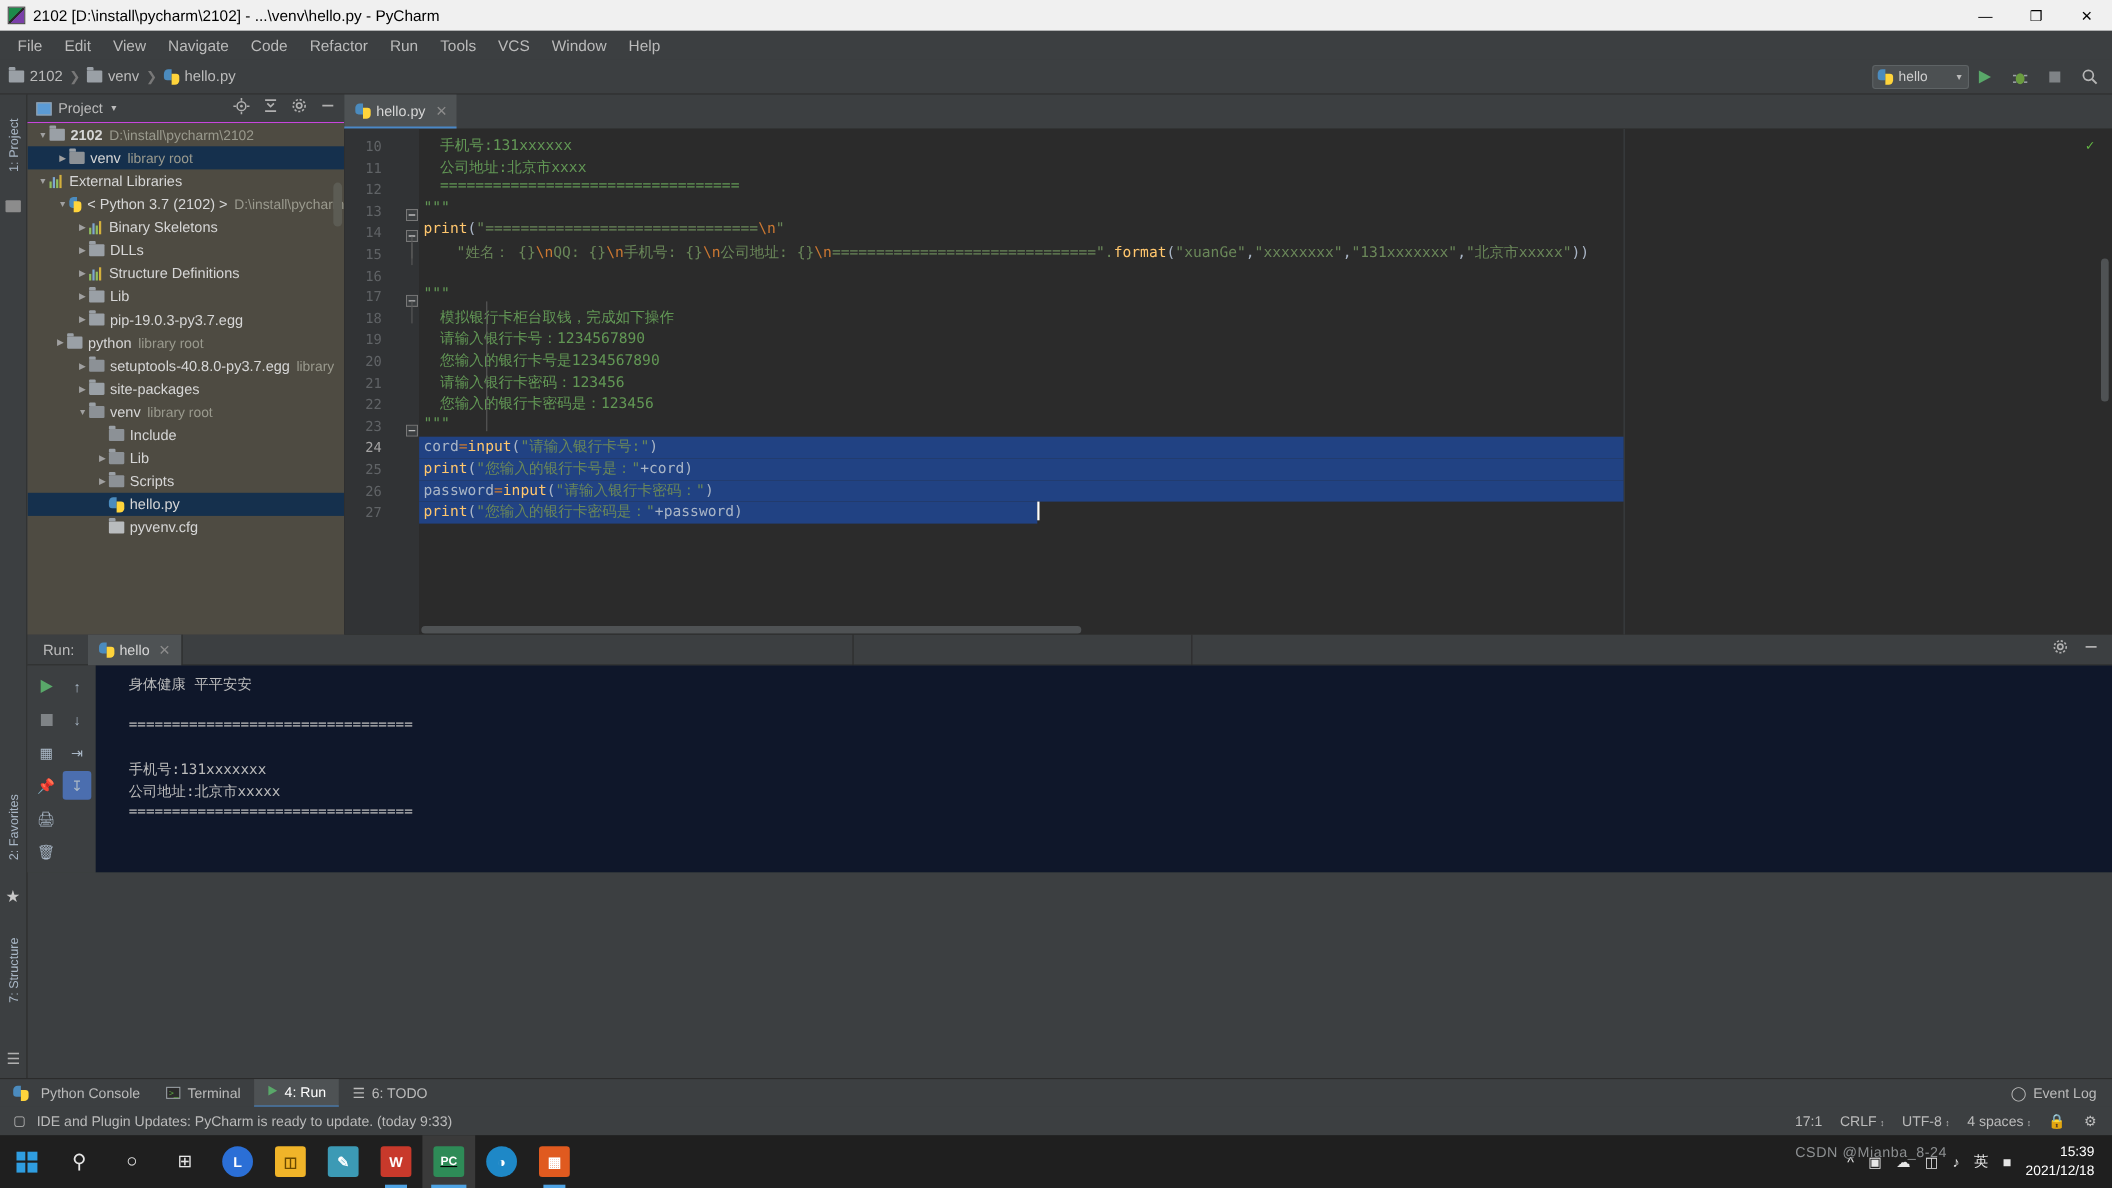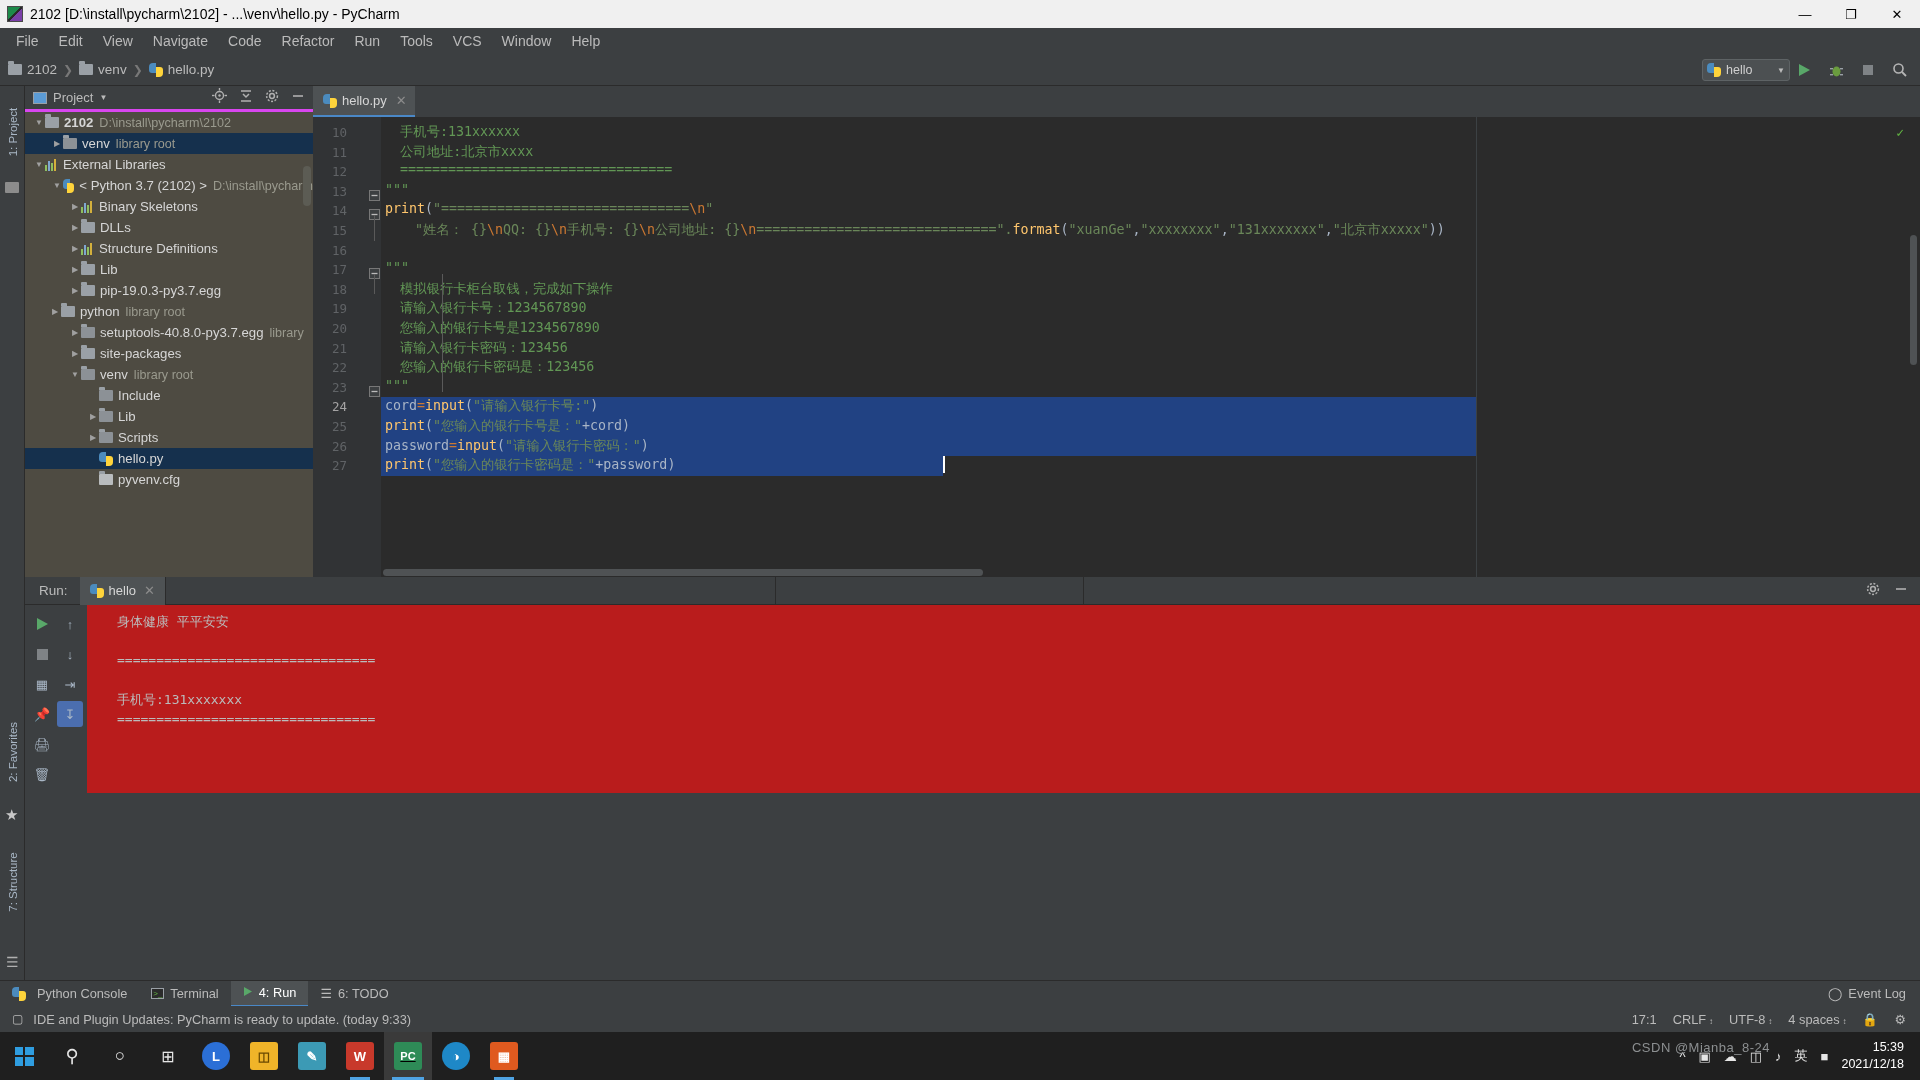--- a/index.html
+++ b/index.html
@@ -48,21 +48,21 @@
   
   #leftstripe { position:absolute; left:0; top:86px; width:25px; height:907px;
     background:#3c3f41; border-right:1px solid #2b2b2b; }
   .stripe-lbl { position:absolute; left:-22px; width:70px; font-size:11.5px;
     color:#a9b7c6; transform:rotate(-90deg); text-align:center; white-space:nowrap; }
 
   
   #projpanel { position:absolute; left:25px; top:86px; width:288px; height:491px;
     background:#3c3f41; }
   #projhdr { height:26px; display:flex; align-items:center; padding-left:8px;
-    border-bottom:3px solid #d946ef;text-align:center; }
+    border-bottom:1px solid #d946ef;text-align:center; }
   #projhdr .ptitle { font-size:13px; color:#bbbbbb; margin-left:6px; }
   #projhdr .pcaret { font-size:8px; color:#bbb; margin-left:6px; }
   .sqicon { width:14px; height:12px; border:1.5px solid #9aa0a6; background:#5b9bd5; }
   #projtools { margin-left:auto; display:flex; align-items:center; gap:12px; padding-right:8px; }
   #tree { position:absolute; left:0; top:26px; width:288px; height:465px;
     background:#4e4b42; overflow:hidden; }
   .trow { height:21px; display:flex; align-items:center; font-size:13.2px;
     color:#d6d6d6; white-space:nowrap; }
   .trow.sel { background:#15304d; }
   .arr { width:12px; font-size:8px; color:#a0a0a0; text-align:center; flex:0 0 12px; }
@@ -117,21 +117,21 @@
   #runhdr .rlabel { font-size:13.5px; color:#bbbbbb; padding:0 12px 0 14px; }
   .runtab { height:28px; display:flex; align-items:center; padding:0 10px;
     background:#4e5254; font-size:13px; color:#d6d6d6; }
   .runtab .x { margin-left:8px; color:#8c8c8c; }
   .splitcell { height:28px; border-left:1px solid #2b2b2b; }
   #runhdr .tools { margin-left:auto; display:flex; gap:14px; padding-right:12px; }
   #runside { position:absolute; left:0; top:28px; width:62px; height:188px; background:#3c3f41; }
   .rbtn { width:26px; height:26px; margin:4px auto 0; display:flex;
     align-items:center; justify-content:center; font-size:13px; color:#a9b7c6; }
   #runout { position:absolute; left:62px; top:28px; right:0; height:188px;
-    background:#b91c1c; font-family:"DejaVu Sans Mono", monospace;
+    background:#0f172a; font-family:"DejaVu Sans Mono", monospace;
     font-size:13px; color:#bbbbbb; padding:8px 0 0 30px; overflow:hidden; }
   .oline { height:19.6px; white-space:pre; }
 
   
   #bottomtabs { position:absolute; left:0; top:980px; width:1920px; height:26px;
     background:#3c3f41; display:flex; align-items:center; border-top:1px solid #2b2b2b; }
   .btab { display:flex; align-items:center; height:26px; padding:0 12px;
     font-size:12.8px; color:#bbbbbb; gap:6px; }
   .btab.active { background:#4e5254; border-bottom:2px solid #4a88c7; color:#ffffff; }
   #eventlog { margin-left:auto; display:flex; align-items:center; gap:6px;
@@ -534,20 +534,21 @@
       <div class="rbtn">⇥</div>
       <div class="rbtn" style="background:#4b6eaf;border-radius:3px">↧</div>
     </div>
   </div>
   <div id="runout">
       <div class="oline"><span>身体健康 平平安安</span></div>
       <div class="oline"><span></span></div>
       <div class="oline"><span>=================================</span></div>
       <div class="oline"><span></span></div>
       <div class="oline"><span>手机号:131xxxxxxx</span></div>
+      <div class="oline"><span>公司地址:北京市xxxxx</span></div>
       <div class="oline"><span>=================================</span></div>
     </div>
 </div>
 
 <div id="bottomtabs">
   <span class="btab">
     <span class="pyi"></span>
     <span>Python Console</span>
   </span>
   <span class="btab">

